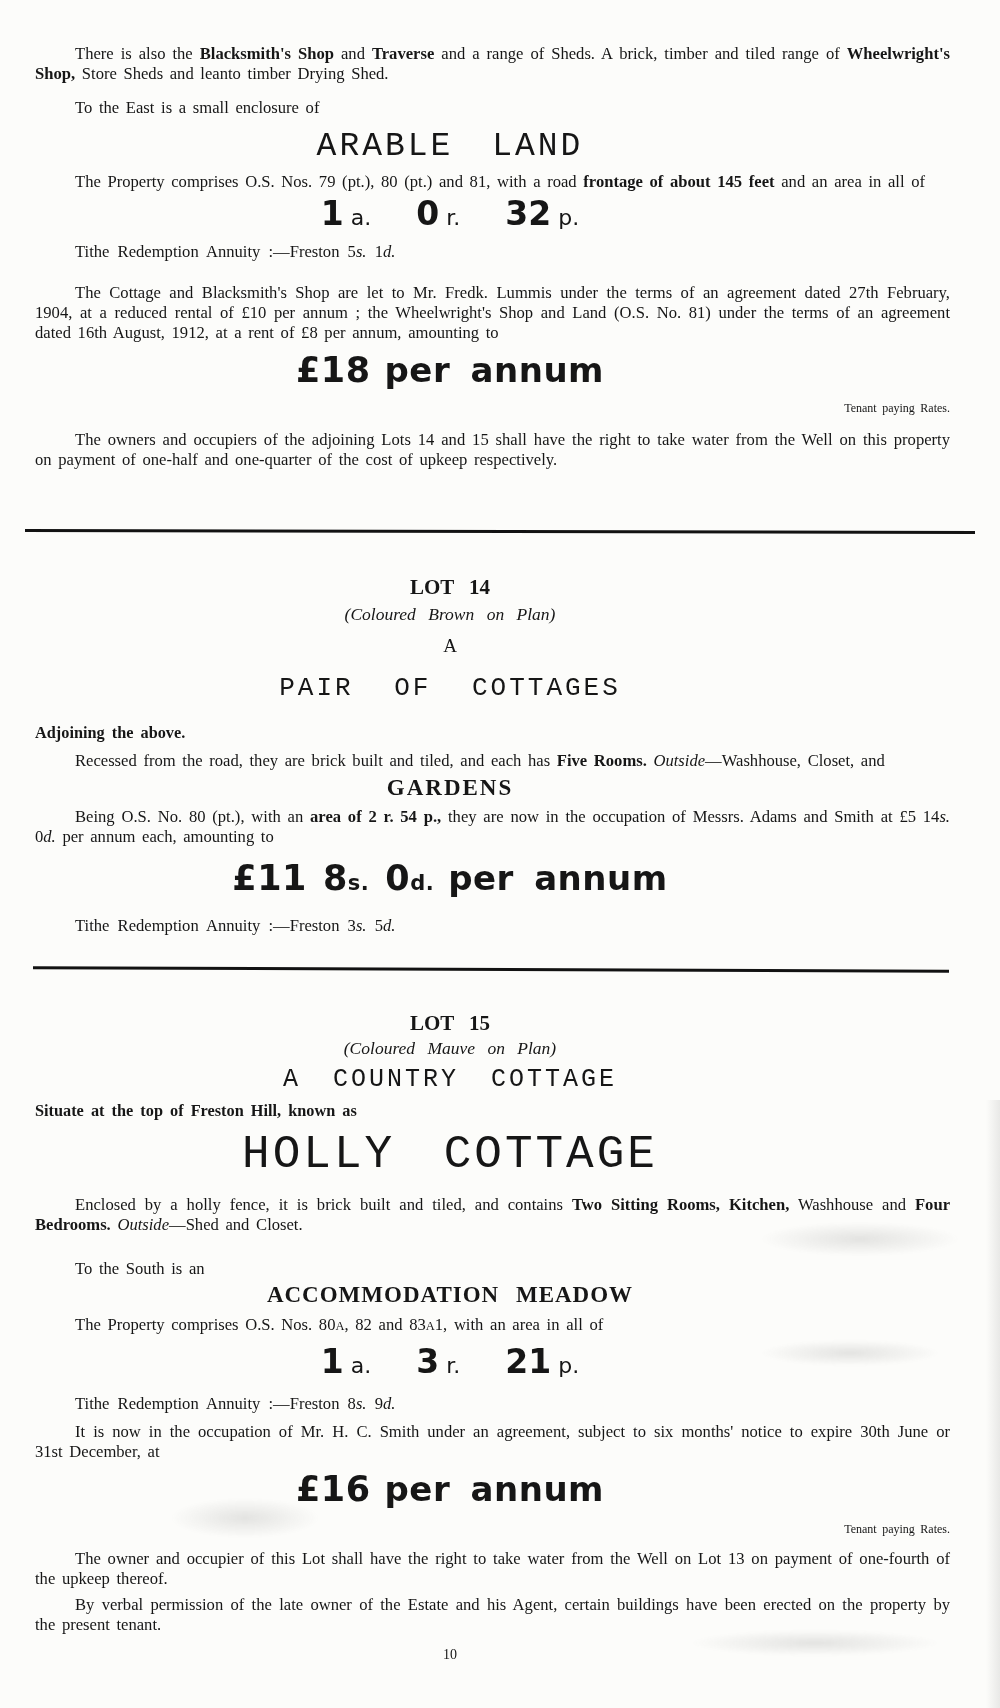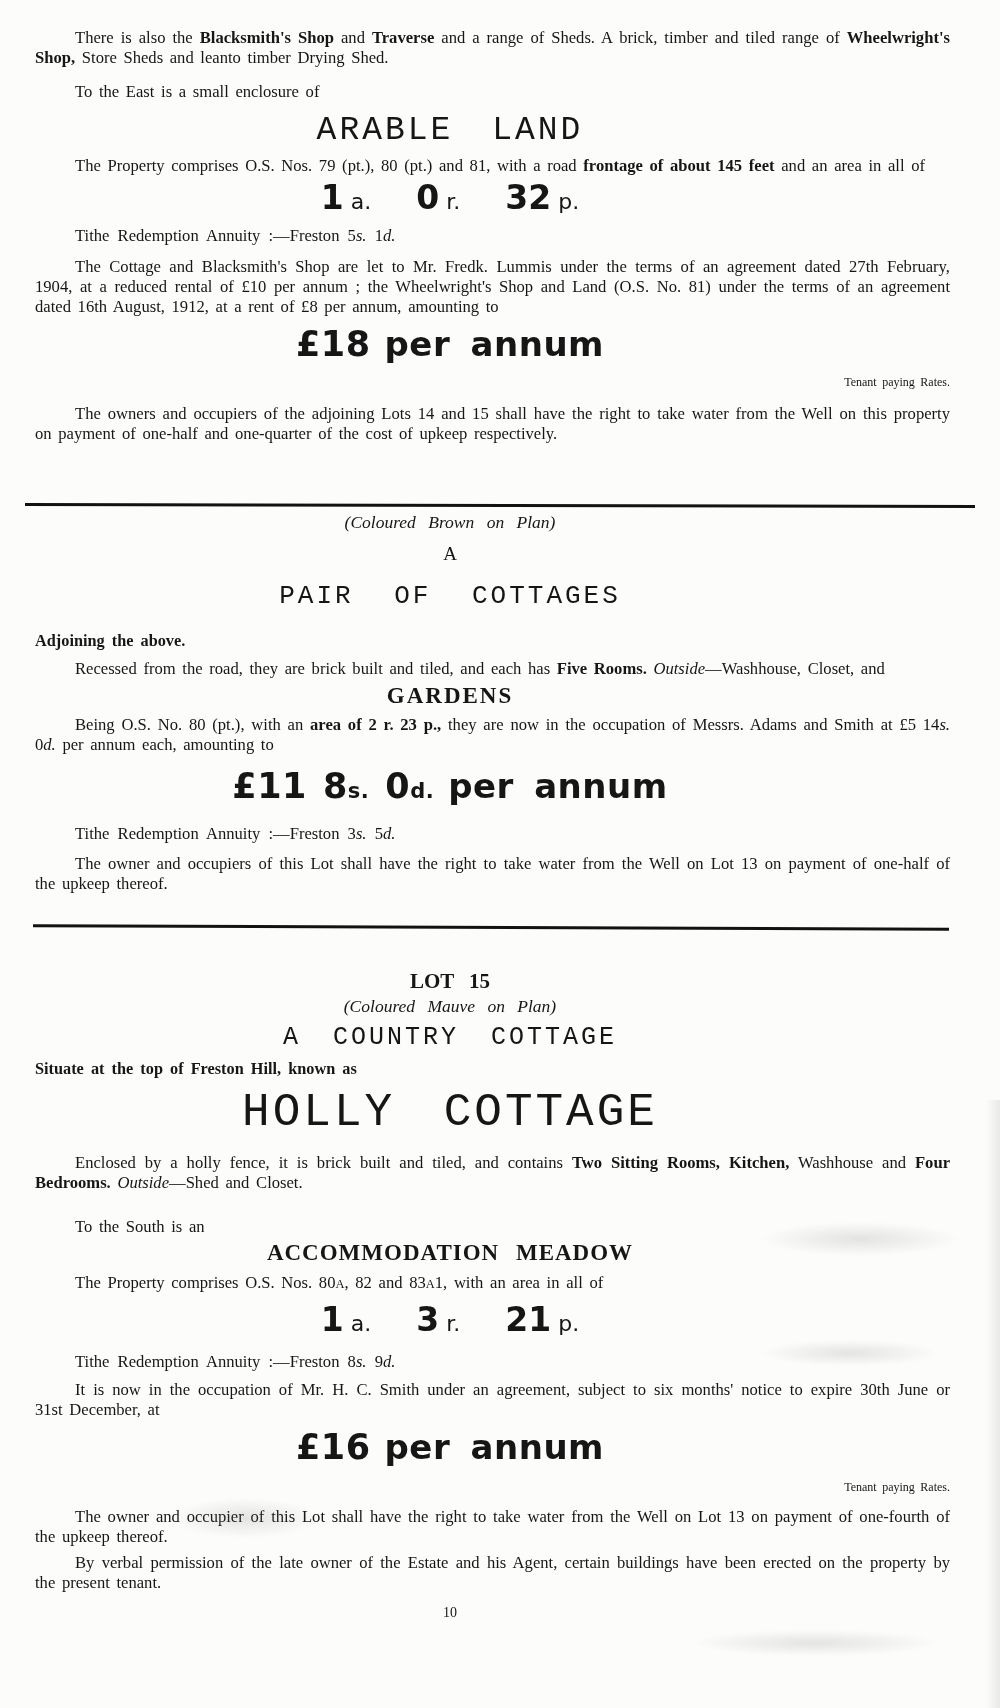--- a/index.html
+++ b/index.html
@@ -2,21 +2,21 @@
 <html><head>
 <meta charset="utf-8">
 <style>
   html,body { margin:0; padding:0; }
   body {
     width:1000px; height:1708px; overflow:hidden; position:relative;
     background:#fcfcfa;
     color:#161616;
     font-family:"Liberation Serif", serif;
   }
-  .page { position:relative; padding:28px 50px 0 35px; }
+  .page { position:relative; padding:44px 50px 0 35px; }
 
   p, .blk { margin:0; }
 
   .para {
     font-size:16.6px; line-height:20px; text-align:justify;
     text-indent:40px; word-spacing:2.5px;
   }
   .leftline { font-size:12px; line-height:20px; text-align:right; word-spacing:2.5px; }
   .bold-lead { font-weight:bold; font-size:16.3px; line-height:20px; word-spacing:3px; }
   .b { font-weight:bold; }
@@ -70,21 +70,21 @@
   .sm3 { top:1498px; left:170px; width:150px; height:40px; }
   .sm4 { top:1340px; left:760px; width:180px; height:26px; }
   .edge-shadow { position:absolute; top:1100px; right:0; width:14px; height:608px; pointer-events:none;
     background:linear-gradient(to left, rgba(60,60,60,0.10), rgba(60,60,60,0)); }
 
   
   .mt-p-east { margin-top:14px; }
   .mt-p-prop { margin-top:4px; }
   .mt-area1 { margin-top:2px; }
   .mt-tithe1 { margin-top:2px; }
-  .mt-p-agree { margin-top:11px; }
+  .mt-p-agree { margin-top:21px; }
   .mt-rent1 { margin-top:6px; }
   .mt-p-water13 { margin-top:12px; }
   .mt-p-adjoin { margin-top:10px; }
   .mt-p-recess { margin-top:8px; }
   .mt-p-being { margin-top:6px; }
   .mt-rent2 { margin-top:10px; }
   .mt-p-landlord { margin-top:2px; }
   .mt-tithe2 { margin-top:10px; }
   .mt-p-water14 { margin-top:10px; }
   .mt-p-situate { margin-top:6px; }
@@ -123,40 +123,40 @@
   <div class="blk money center mt-rent1">
     <span class="big">£18</span><span class="suffix">per annum</span>
   </div>
 
   <p class="leftline">Tenant paying Rates.</p>
 
   <p class="para mt-p-water13">The owners and occupiers of the adjoining Lots 14 and 15 shall have the right to take water from the Well on this property on payment of one-half and one-quarter of the cost of upkeep respectively.</p>
 
   <div class="rule rule1"></div>
 
+  <div class="blk lot-label center">LOT 14</div>
   <div class="blk coloured center">(Coloured Brown on Plan)</div>
   <div class="blk article-a center">A</div>
   <div class="blk h-display h-pair center">PAIR OF COTTAGES</div>
 
   <p class="bold-lead mt-p-adjoin">Adjoining the above.</p>
 
   <p class="para mt-p-recess"><span>Recessed from the road, they are brick built and tiled, and each has </span><span class="b">Five Rooms. </span><span class="i">Outside</span><span>—Washhouse, Closet, and</span></p>
 
   <div class="blk h-gardens center">GARDENS</div>
 
-  <p class="para mt-p-being"><span>Being O.S. No. 80 (pt.), with an </span><span class="b">area of 2 r. 23 p.,</span><span> they are now in the occupation of Messrs. Adams and Smith at £5 14</span><span class="i">s.</span><span> 0</span><span class="i">d.</span><span> per annum each, amounting to</span></p>
+  <p class="para mt-p-being"><span>Being O.S. No. 80 (pt.), with an </span><span class="b">area of 2 r. 54 p.,</span><span> they are now in the occupation of Messrs. Adams and Smith at £5 14</span><span class="i">s.</span><span> 0</span><span class="i">d.</span><span> per annum each, amounting to</span></p>
 
   <div class="blk money center mt-rent2">
     <span class="big">£11</span><span class="grp"><span class="big">8</span><span class="mu">s.</span></span><span class="grp"><span class="big">0</span><span class="mu">d.</span></span><span class="suffix">per annum</span>
   </div>
 
 
   <p class="para tithe mt-tithe2"><span>Tithe Redemption Annuity :—Freston 3</span><span class="i">s.</span><span> 5</span><span class="i">d.</span></p>
 
-  <p class="para mt-p-water14">The owner and occupiers of this Lot shall have the right to take water from the Well on Lot 13 on payment of one-half of the upkeep thereof.</p>
 
   <div class="rule rule2"></div>
 
   <div class="blk lot-label lot15-label center">LOT 15</div>
   <div class="blk coloured coloured15 center">(Coloured Mauve on Plan)</div>
   <div class="blk h-display h-country center">A COUNTRY COTTAGE</div>
 
   <p class="bold-lead mt-p-situate">Situate at the top of Freston Hill, known as</p>
 
   <div class="blk h-display h-holly center">HOLLY COTTAGE</div>

